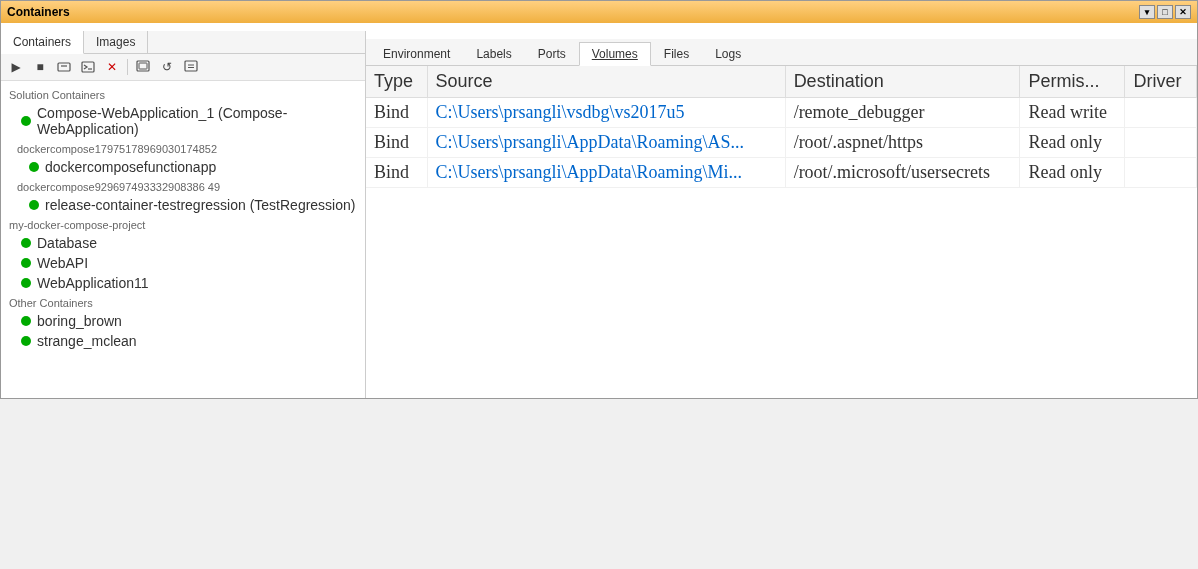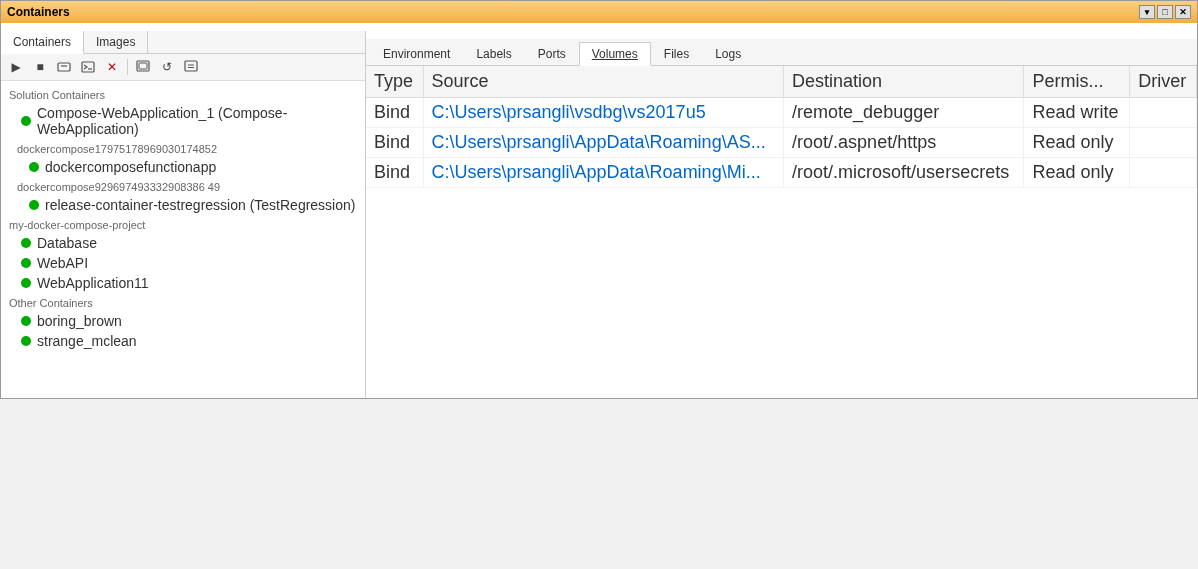--- a/index.html
+++ b/index.html
@@ -203,20 +203,21 @@
 
     tbody tr {
       border-bottom: 1px solid #f0f0f0;
     }
 
     tbody td {
       padding: 4px 8px;
       color: #333;
       border-right: 1px solid #f0f0f0;
       white-space: nowrap;
+      font-family: Liberation Serif, serif;
     }
 
     tbody td.link-cell {
       color: #0066cc;
       cursor: pointer;
     }
   </style>
 </head>
 <body>
 

